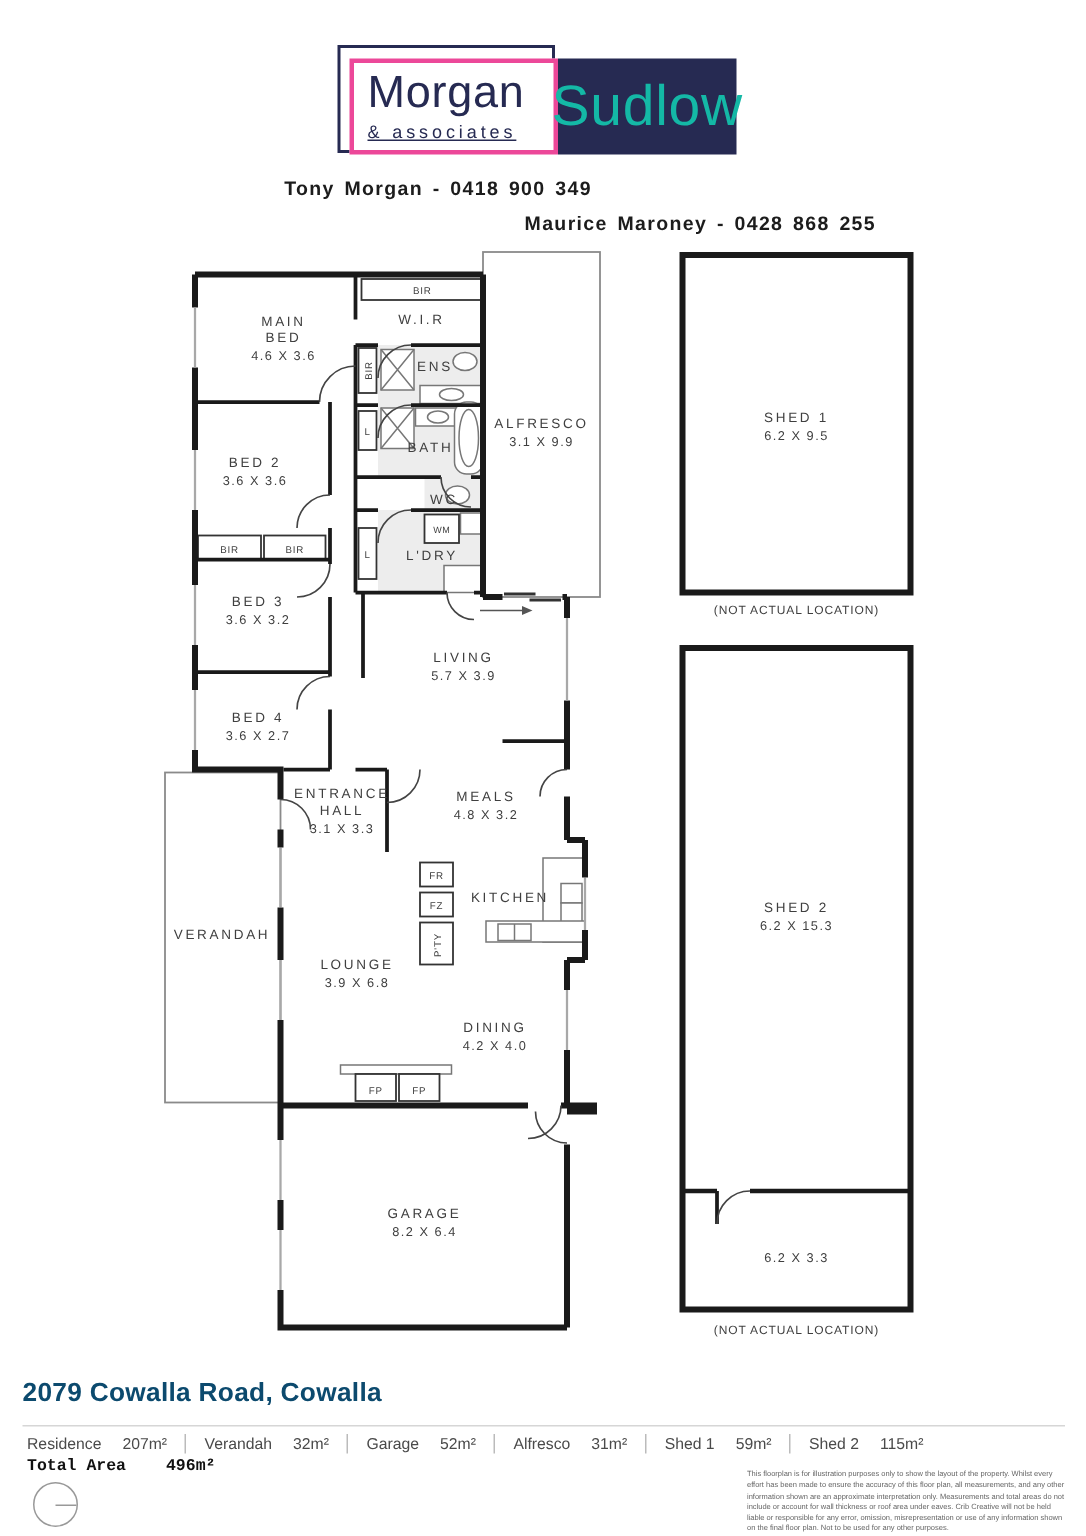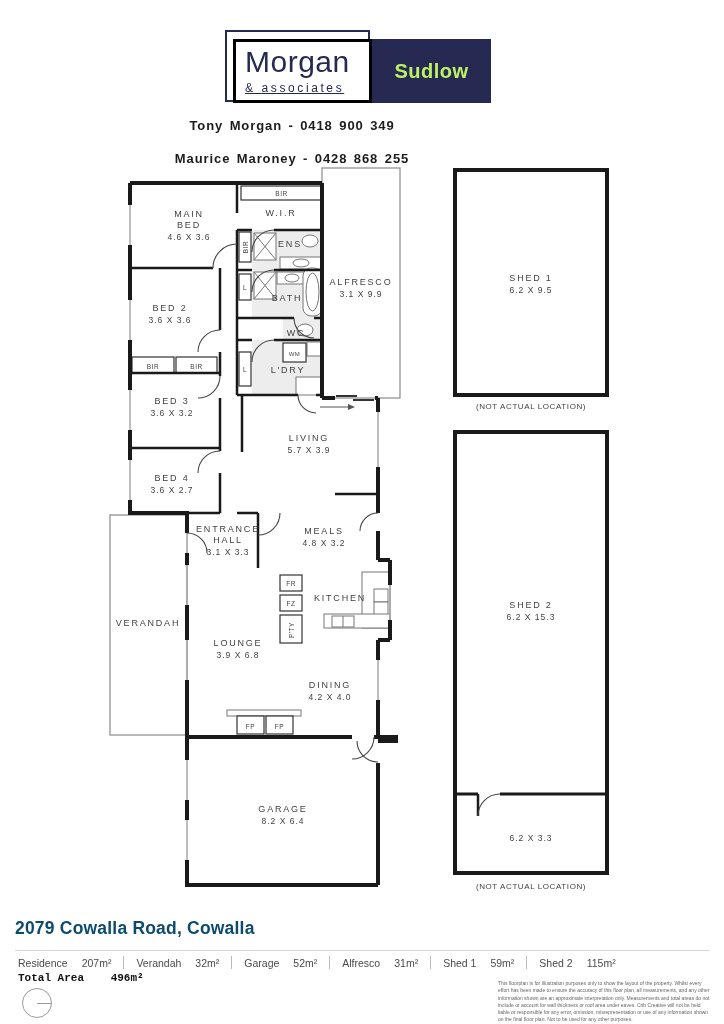--- a/index.html
+++ b/index.html
@@ -1,30 +1,30 @@
 <!DOCTYPE html>
 <html><head>
 <meta charset="utf-8">
 <style>
   html,body{margin:0;padding:0;background:#fff;}
   .page{position:relative;width:724px;height:1024px;background:#fff;overflow:hidden;
         font-family:"Liberation Sans",sans-serif;}
   
   .logo{position:absolute;left:225px;top:30px;width:266px;height:76px;}
   .logo-ghost{position:absolute;left:0;top:0;width:141px;height:68px;background:#fff;border:2px solid #262a52;}
-  .logo-white{position:absolute;left:8px;top:9px;width:139px;height:64px;background:#fff;border:3px solid #000000;
+  .logo-white{position:absolute;left:8px;top:9px;width:139px;height:64px;background:#fff;border:3px solid #ec4899;
               box-sizing:border-box;display:flex;flex-direction:column;justify-content:center;padding-left:9px;}
   .logo-morgan{font-size:30px;color:#262a52;line-height:1;font-weight:500;letter-spacing:.5px;}
   .logo-assoc{font-size:12px;color:#262a52;letter-spacing:2.6px;margin-top:4px;text-decoration:underline;}
   .logo-navy{position:absolute;left:147px;top:9px;width:119px;height:64px;background:#262a52;
              display:flex;align-items:center;justify-content:center;}
-  .logo-sudlow{font-size:20px;color:#bef264;font-weight:700;letter-spacing:.5px;}
+  .logo-sudlow{font-size:38px;color:#14b8a6;font-weight:400;letter-spacing:.5px;}
   .agent{position:absolute;left:0;width:584px;text-align:center;font-weight:bold;font-size:13px;
          letter-spacing:.9px;word-spacing:2px;color:#1c1c1c;}
-  .agent1{top:118px;} .agent2{top:151px;}
+  .agent1{top:118px;} .agent2{top:141px;text-align:right;}
   
   svg.plan{position:absolute;left:0;top:0;}
   svg.plan text{font-family:"Liberation Sans",sans-serif;fill:#3f3f3f;text-anchor:middle;}
   .rname{font-size:9px;letter-spacing:1.8px;}
   .rdim{font-size:8.5px;letter-spacing:1px;}
   .tiny{font-size:6.5px;letter-spacing:.5px;}
   .wmx{font-size:6px;letter-spacing:.3px;}
   .cap{font-size:8px;letter-spacing:.6px;fill:#555;}
   .wall-ext{stroke:#1a1a1a;stroke-width:4;fill:none;}
   .wall-int{stroke:#1a1a1a;stroke-width:2.5;fill:none;}

